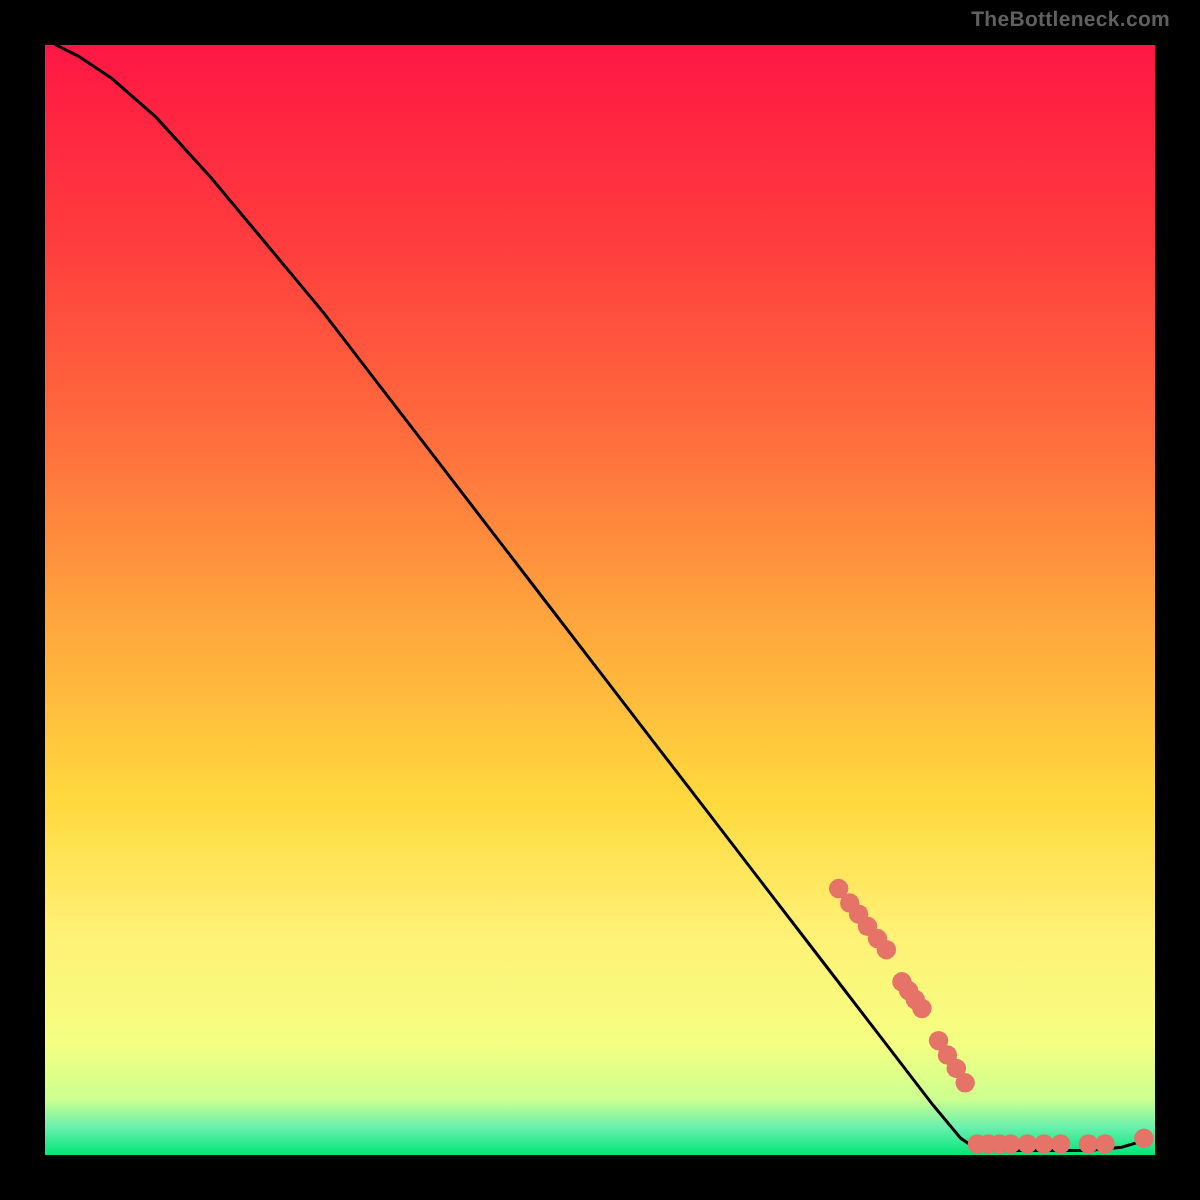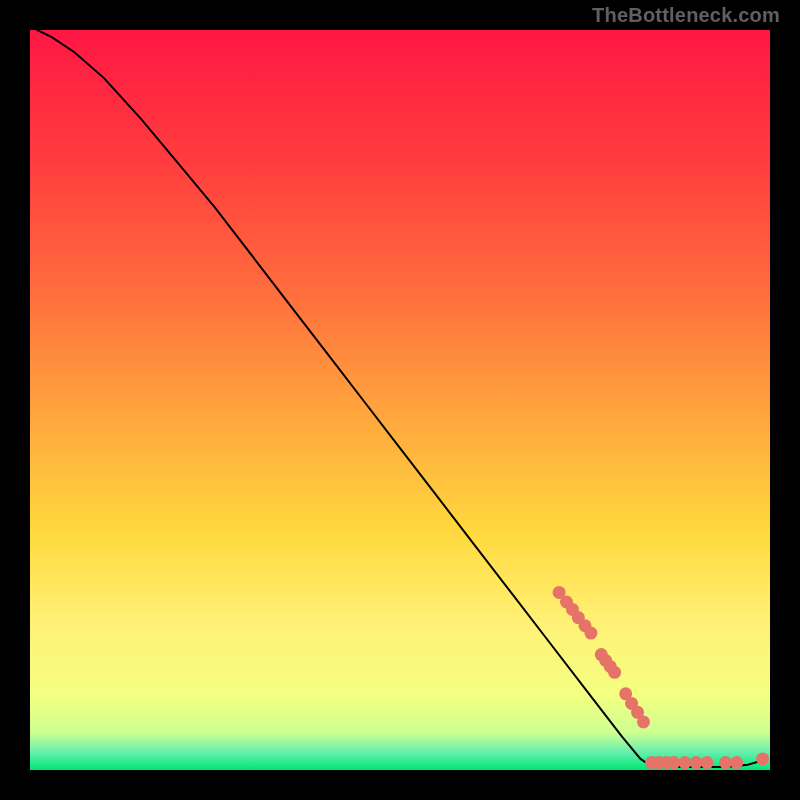--- a/index.html
+++ b/index.html
@@ -8,21 +8,21 @@
     position: relative;
     width: 800px;
     height: 800px;
     background: #000;
   }
   .watermark {
     position: absolute;
     top: 4px;
     right: 20px;
     font-family: Arial, Helvetica, sans-serif;
-    font-size: 20px;
+    font-size: 14px;
     font-weight: 600;
     color: #606060;
     letter-spacing: 0.2px;
     z-index: 5;
   }
   svg.chart {
     position: absolute;
     left: 30px;
     top: 30px;
     width: 740px;

